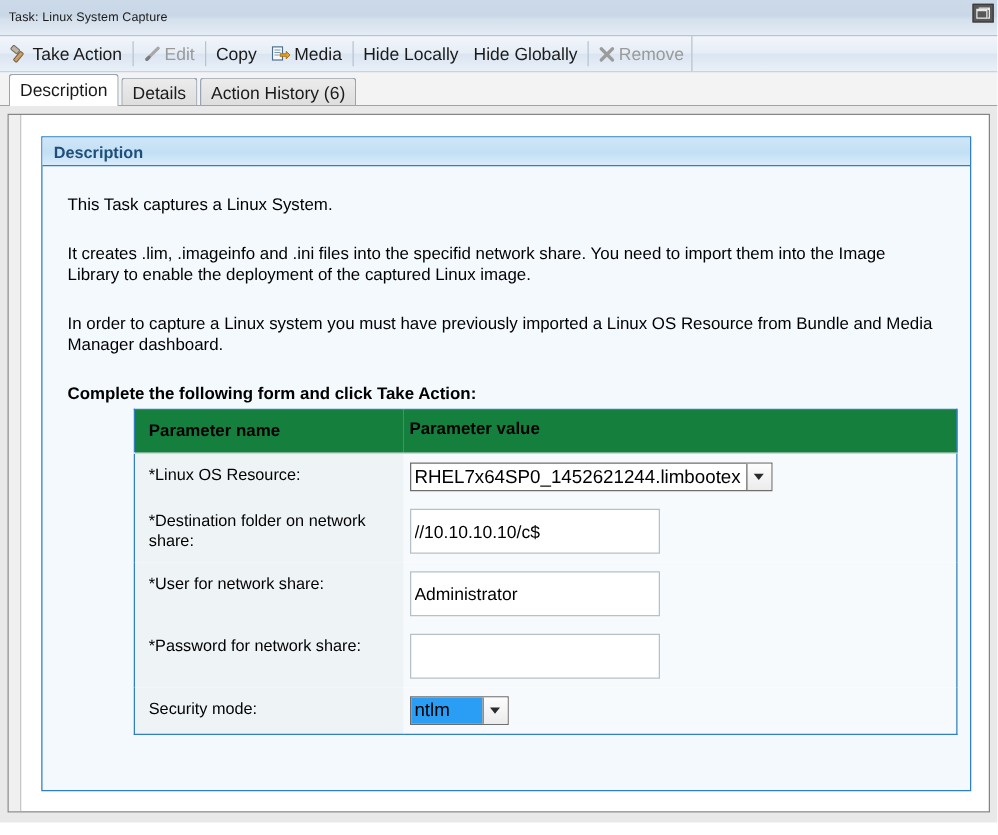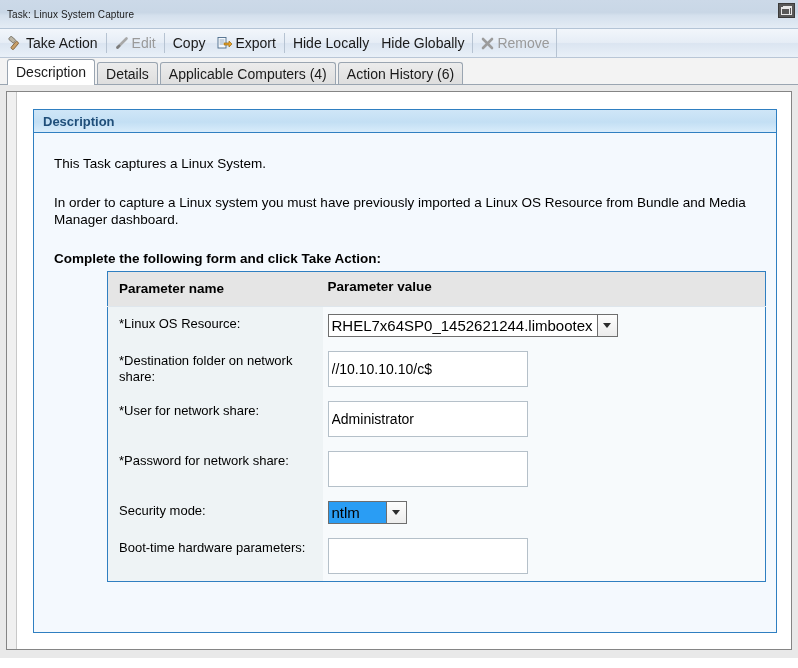--- a/index.html
+++ b/index.html
@@ -212,21 +212,21 @@
     border-collapse: collapse;
     background: #ffffff;
     box-sizing: border-box;
   }
   #form-table td, #form-table th {
     border: none;
     vertical-align: top;
     padding: 0;
   }
   #form-table tr.hdr-row td {
-    background: #e5e5e5;
+    background: #15803d;
     font-weight: bold;
     font-size: 13.5px;
     padding: 6px 0 7px 0;
     border-bottom: 1px solid #dfe6ec;
   }
   .cell-name {
     width: 215px;
     background: #eef3f5;
     padding: 9px 6px 9px 11px !important;
     font-size: 13px;
@@ -345,21 +345,21 @@
     <div class="tb-item">
       <span class="ico ico-export">
         <svg width="15" height="14" viewBox="0 0 15 14">
           <rect x="1" y="1.5" width="8" height="10.5" fill="#f4f7fb" stroke="#4a6b8a" stroke-width="0.9"></rect>
           <line x1="2.6" y1="4" x2="7.4" y2="4" stroke="#7d9ab5" stroke-width="0.8"></line>
           <line x1="2.6" y1="6" x2="7.4" y2="6" stroke="#7d9ab5" stroke-width="0.8"></line>
           <line x1="2.6" y1="8" x2="6" y2="8" stroke="#7d9ab5" stroke-width="0.8"></line>
           <path d="M7 7 L12 7 L12 5 L15 8 L12 11 L12 9 L7 9 Z" fill="#e8a12a" stroke="#9a6a10" stroke-width="0.7"></path>
         </svg>
       </span>
-      <span>Export</span>
+      <span>Media</span>
     </div>
 
     <div class="tb-sep"></div>
 
     <div class="tb-item">
       <span>Hide Locally</span>
     </div>
 
     <div class="tb-item">
       <span>Hide Globally</span>
@@ -381,38 +381,36 @@
   </div>
 
   <div id="tabstrip">
     <div class="tab active">
       <span>Description</span>
     </div>
     <div class="tab">
       <span>Details</span>
     </div>
     <div class="tab">
-      <span>Applicable Computers (4)</span>
-    </div>
-    <div class="tab">
       <span>Action History (6)</span>
     </div>
   </div>
 
   <div id="content-outer">
     <div id="content-inner">
       <div id="scroll-col"></div>
 
       <div id="desc-panel">
         <div id="desc-header">
           <span class="hdr-text">Description</span>
         </div>
 
         <div id="desc-body">
           <p class="para">This Task captures a Linux System.</p>
+          <p class="para">It creates .lim, .imageinfo and .ini files into the specifid network share. You need to import them into the Image Library to enable the deployment of the captured Linux image.</p>
           <p class="para">In order to capture a Linux system you must have previously imported a Linux OS Resource from Bundle and Media Manager dashboard.</p>
           <p class="para bold">Complete the following form and click Take Action:</p>
 
           <table id="form-table">
             <tbody>
               <tr class="hdr-row">
                 <td class="cell-name">Parameter name</td>
                 <td class="cell-val">Parameter value</td>
               </tr>
 
@@ -454,25 +452,19 @@
                 <td class="cell-val">
                   <span class="sel-wrap">
                     <span class="sel-text sel-highlight">ntlm</span>
                     <span class="sel-arrow">
                         <span class="chev"></span>
                       </span>
                   </span>
                 </td>
               </tr>
 
-              <tr>
-                <td class="cell-name">Boot-time hardware parameters:</td>
-                <td class="cell-val">
-                  <input class="txt" type="text" value="" style="">
-                </td>
-              </tr>
             </tbody>
           </table>
         </div>
       </div>
     </div>
   </div>
 </div>
 
 </body></html>

